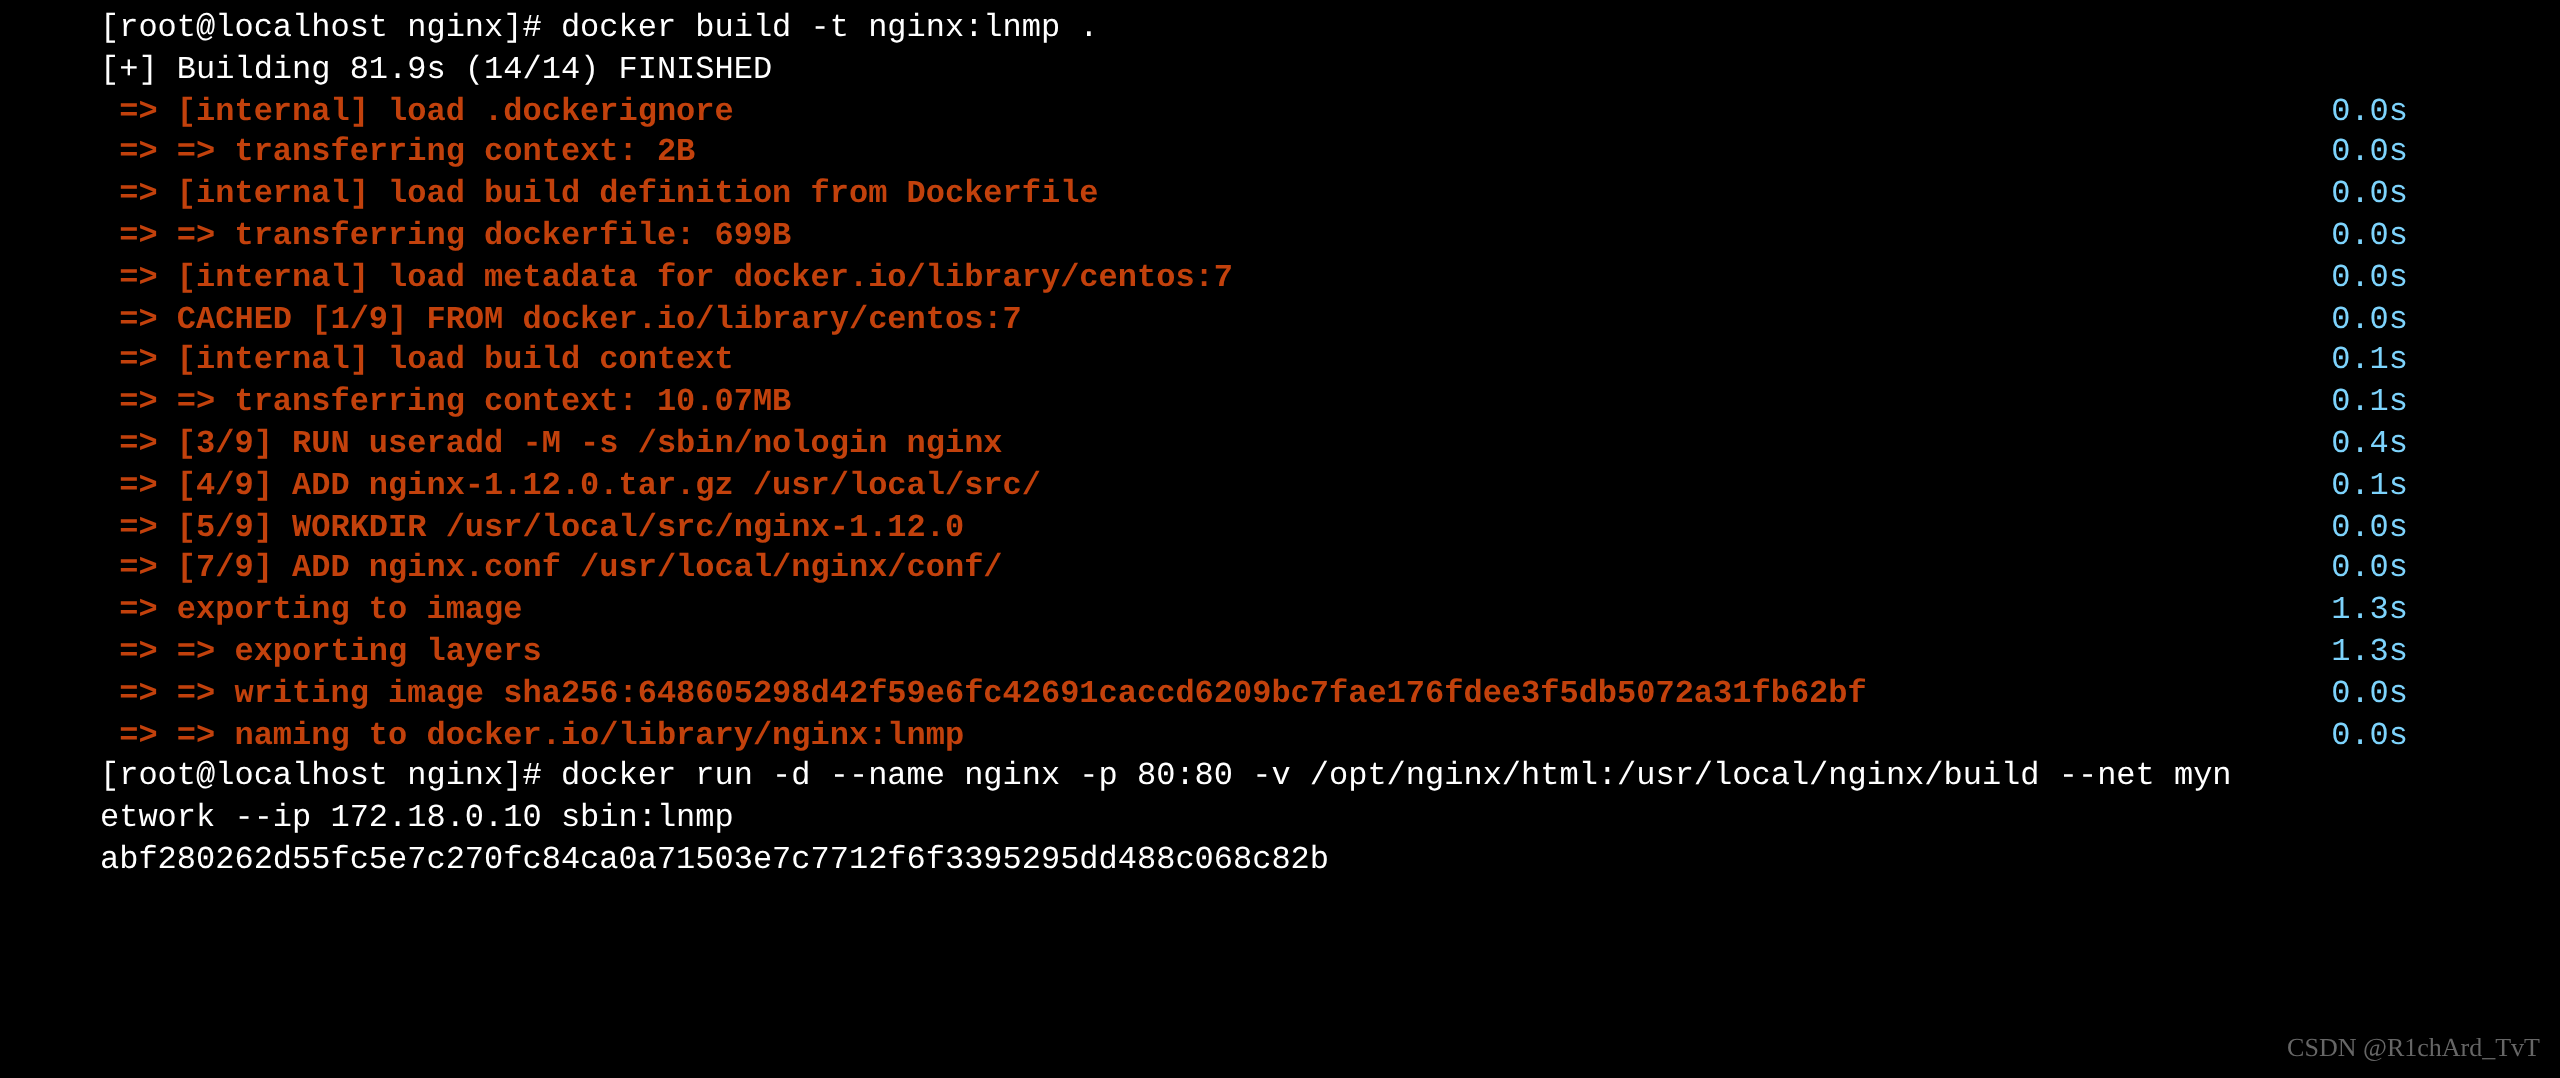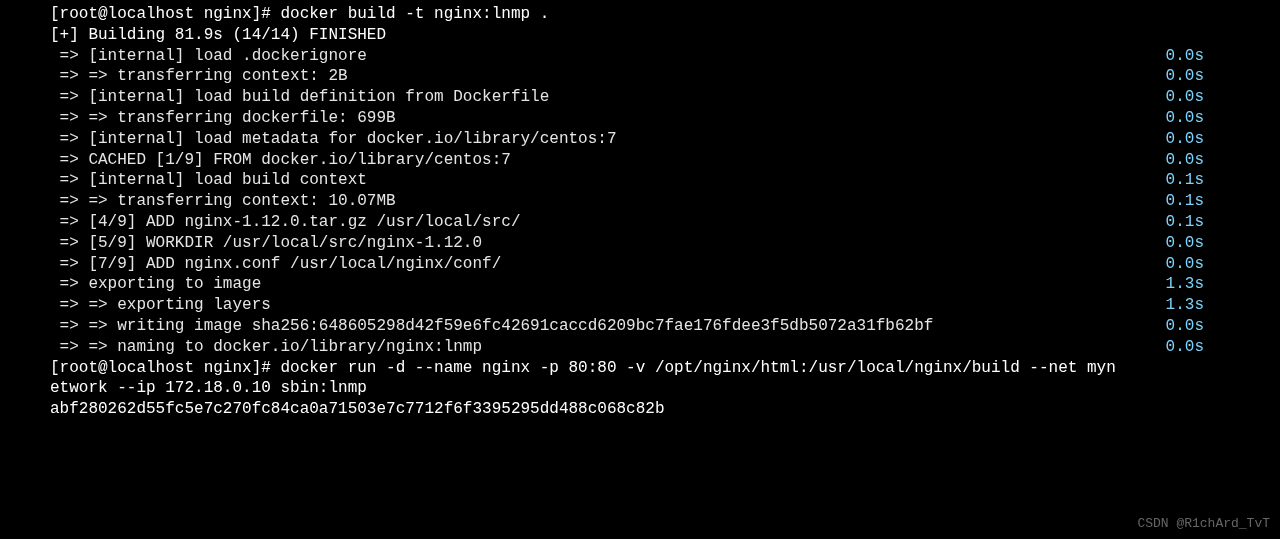--- a/index.html
+++ b/index.html
@@ -21,58 +21,60 @@
     }
     .line {
       white-space: pre;
       display: flex;
       margin-left: 44px;
     }
     .white {
       color: #ffffff;
     }
     .blue {
-      color: #e5e5e5;
+      color: #c2410c;
+      font-weight: bold;
     }
     .step-text {
       flex: 1;
       white-space: pre;
     }
     .timing {
       color: #7dd3fc;
       padding-right: 70px;
       white-space: pre;
     }
     .watermark {
       position: absolute;
       bottom: 6px;
       right: 10px;
       color: #666;
       font-size: 13px;
-      font-family: Liberation Mono, monospace;
+      font-family: Liberation Serif, serif;
     }
   </style>
 </head>
 <body>
 
 <div class="line">
   <span class="white"><span>[root@localhost nginx]# </span><span>docker build -t nginx:lnmp .</span></span>
 </div>
 
 <div class="line white">[+] Building 81.9s (14/14) FINISHED</div>
 
 <div id="steps-container">
     <div class="line"><span class="blue step-text"> =&gt; [internal] load .dockerignore</span><span class="timing">0.0s</span></div>
     <div class="line"><span class="blue step-text"> =&gt; =&gt; transferring context: 2B</span><span class="timing">0.0s</span></div>
     <div class="line"><span class="blue step-text"> =&gt; [internal] load build definition from Dockerfile</span><span class="timing">0.0s</span></div>
     <div class="line"><span class="blue step-text"> =&gt; =&gt; transferring dockerfile: 699B</span><span class="timing">0.0s</span></div>
     <div class="line"><span class="blue step-text"> =&gt; [internal] load metadata for docker.io/library/centos:7</span><span class="timing">0.0s</span></div>
     <div class="line"><span class="blue step-text"> =&gt; CACHED [1/9] FROM docker.io/library/centos:7</span><span class="timing">0.0s</span></div>
     <div class="line"><span class="blue step-text"> =&gt; [internal] load build context</span><span class="timing">0.1s</span></div>
     <div class="line"><span class="blue step-text"> =&gt; =&gt; transferring context: 10.07MB</span><span class="timing">0.1s</span></div>
+    <div class="line"><span class="blue step-text"> =&gt; [3/9] RUN useradd -M -s /sbin/nologin nginx</span><span class="timing">0.4s</span></div>
     <div class="line"><span class="blue step-text"> =&gt; [4/9] ADD nginx-1.12.0.tar.gz /usr/local/src/</span><span class="timing">0.1s</span></div>
     <div class="line"><span class="blue step-text"> =&gt; [5/9] WORKDIR /usr/local/src/nginx-1.12.0</span><span class="timing">0.0s</span></div>
     <div class="line"><span class="blue step-text"> =&gt; [7/9] ADD nginx.conf /usr/local/nginx/conf/</span><span class="timing">0.0s</span></div>
     <div class="line"><span class="blue step-text"> =&gt; exporting to image</span><span class="timing">1.3s</span></div>
     <div class="line"><span class="blue step-text"> =&gt; =&gt; exporting layers</span><span class="timing">1.3s</span></div>
     <div class="line"><span class="blue step-text"> =&gt; =&gt; writing image sha256:648605298d42f59e6fc42691caccd6209bc7fae176fdee3f5db5072a31fb62bf</span><span class="timing">0.0s</span></div>
     <div class="line"><span class="blue step-text"> =&gt; =&gt; naming to docker.io/library/nginx:lnmp</span><span class="timing">0.0s</span></div>
   </div>
 
 <div class="line">

